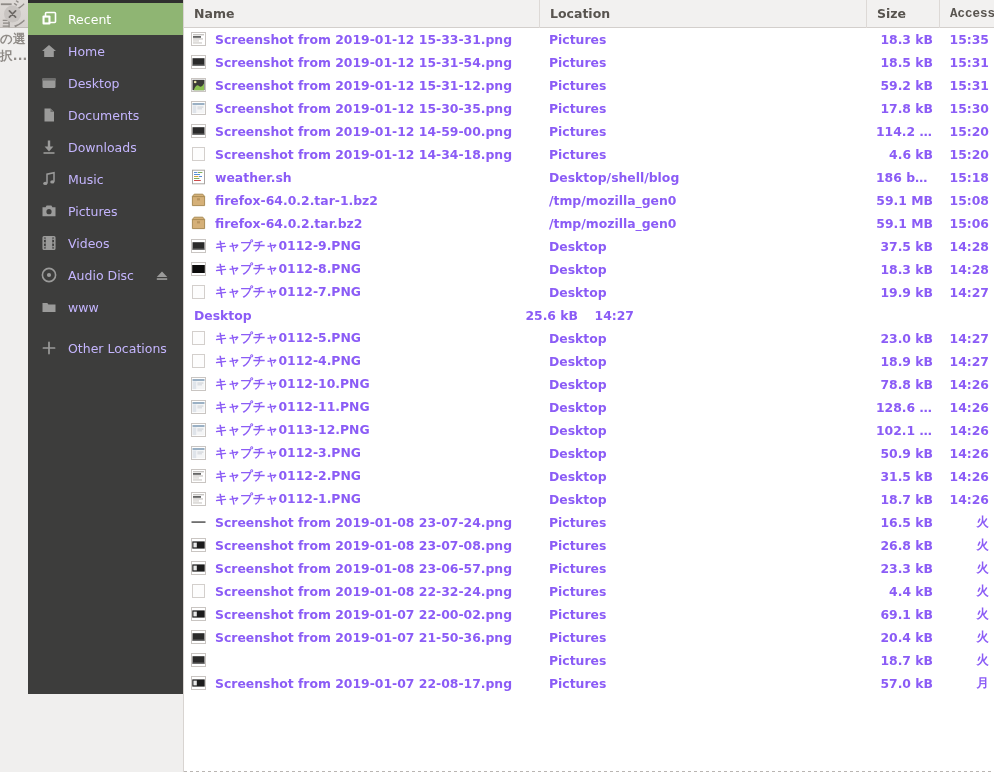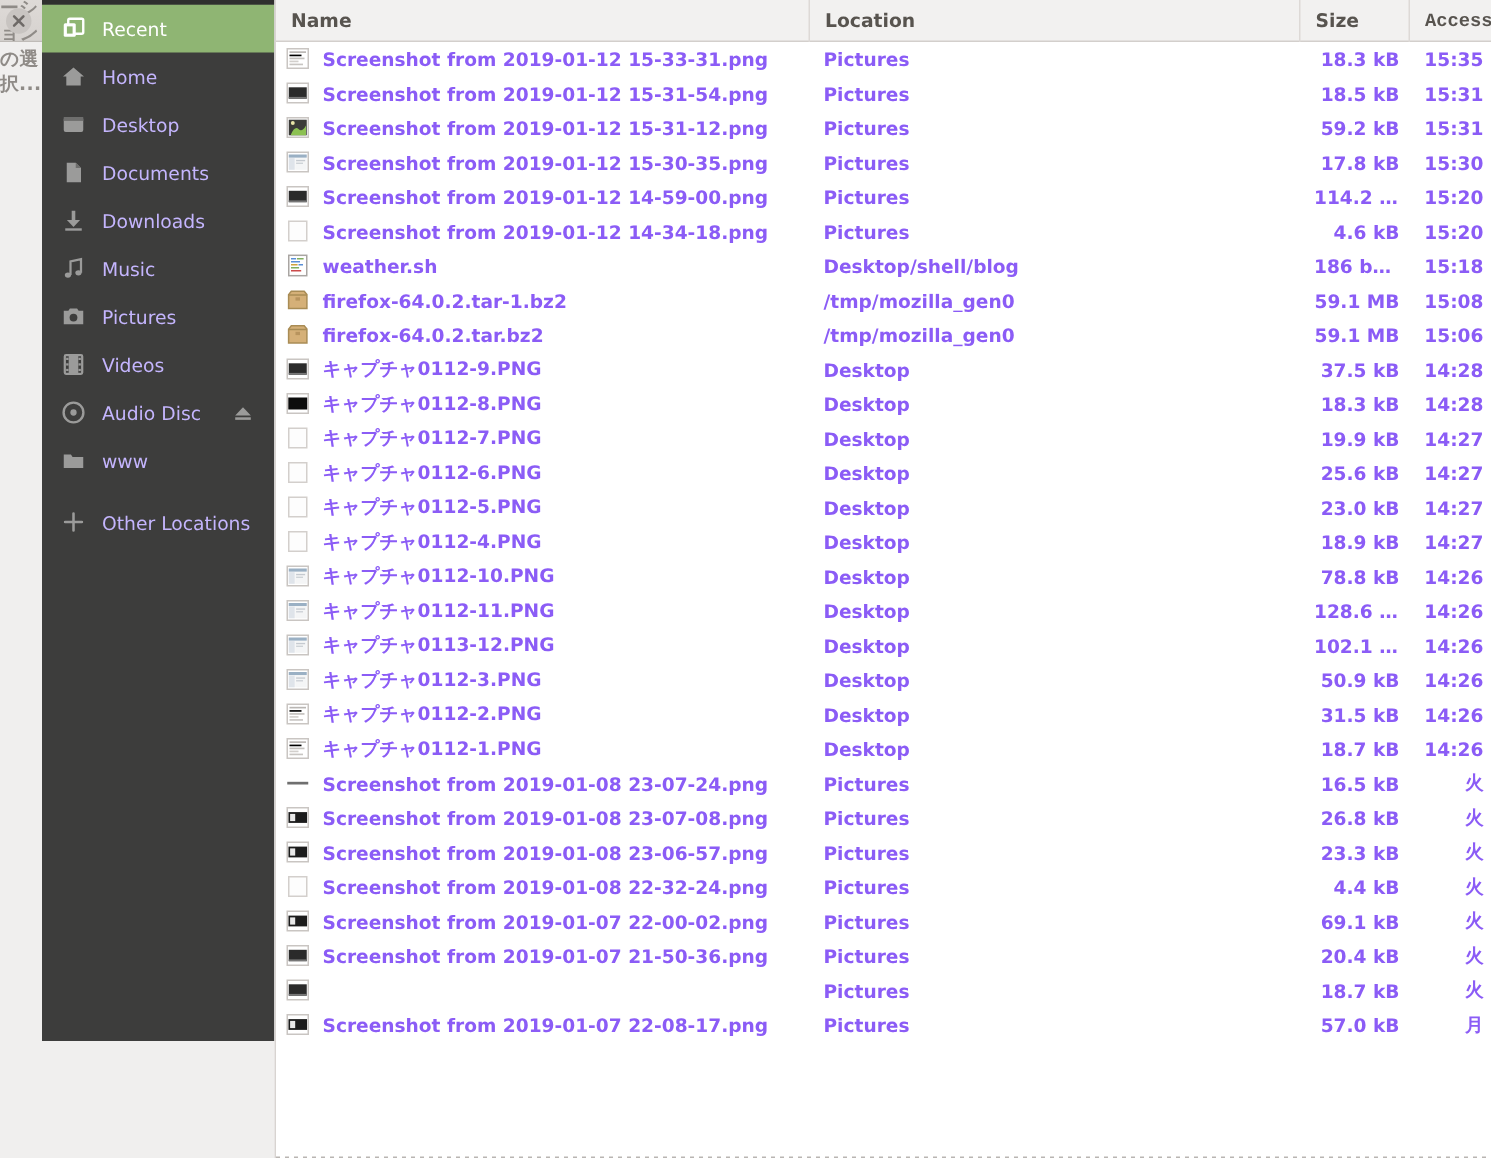--- a/index.html
+++ b/index.html
@@ -457,28 +457,20 @@
                   <rect x="2.5" y="1.5" width="12" height="13" fill="#fdfdfd" stroke="#d3cfcc" stroke-width="1"></rect>
                 </svg>
               </span>
               <span class="fname">キャプチャ0112-7.PNG</span>
             </div>
             <div class="c c-loc">Desktop</div>
             <div class="c c-size">19.9 kB</div>
             <div class="c c-acc">14:27</div>
           </div>
           <div class="row">
-            <div class="c c-name">
-              <span class="ficon">
-                <svg width="17" height="16" viewBox="0 0 17 16">
-                  <rect x="2.5" y="1.5" width="12" height="13" fill="#fdfdfd" stroke="#d3cfcc" stroke-width="1"></rect>
-                </svg>
-              </span>
-              <span class="fname">キャプチャ0112-6.PNG</span>
-            </div>
             <div class="c c-loc">Desktop</div>
             <div class="c c-size">25.6 kB</div>
             <div class="c c-acc">14:27</div>
           </div>
           <div class="row">
             <div class="c c-name">
               <span class="ficon">
                 <svg width="17" height="16" viewBox="0 0 17 16">
                   <rect x="2.5" y="1.5" width="12" height="13" fill="#fdfdfd" stroke="#d3cfcc" stroke-width="1"></rect>
                 </svg>

